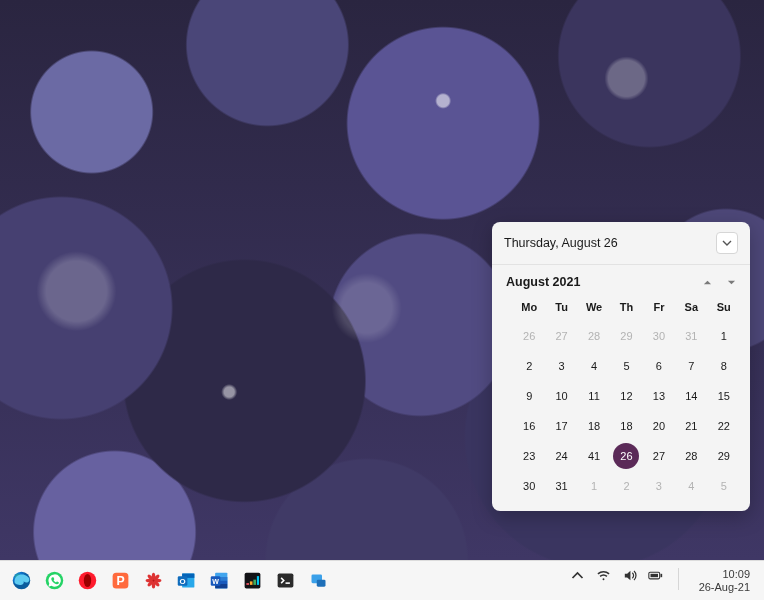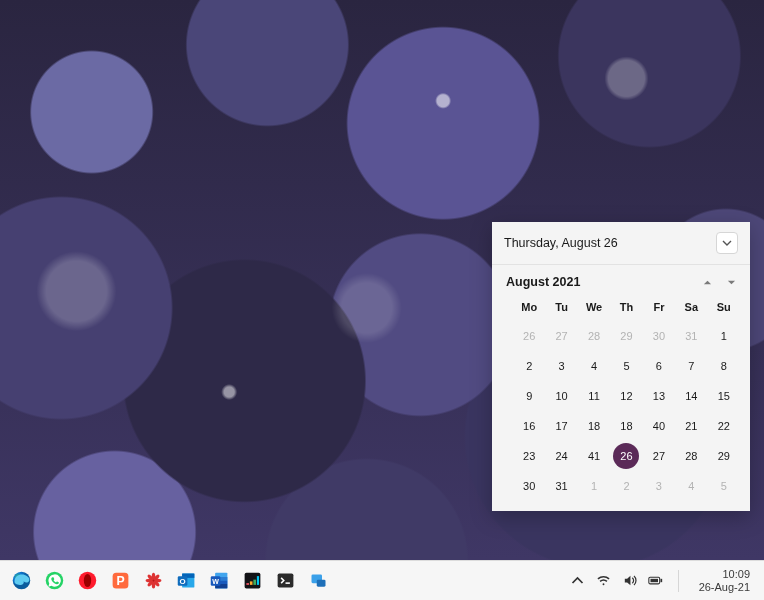--- a/index.html
+++ b/index.html
@@ -38,21 +38,21 @@
       radial-gradient(circle at 48% 55%, rgba(255,255,255,.15) 0 25px, transparent 35px);
     mix-blend-mode: screen;
   }
 
   
   .calendar {
     position: absolute;
     right: 14px; top: 222px;
     width: 258px;
     background: #f4f4f4;
-    border-radius: 0;
+    border-radius: 8px;
     box-shadow: 0 6px 20px rgba(0,0,0,.25);
     overflow: hidden;
     font-size: 12px;
     color: #1a1a1a;
   }
   .cal-header {
     display:flex; align-items:center; justify-content:space-between;
     padding: 10px 12px;
     border-bottom: 1px solid #e2e2e2;
   }
@@ -105,21 +105,21 @@
     padding: 0 6px;
   }
   .tb-left { display:flex; align-items:center; gap:3px; }
   .tb-icon {
     width:30px; height:30px; border-radius:4px;
     display:flex; align-items:center; justify-content:center;
     cursor:pointer;
   }
   .tb-icon svg { width:21px; height:21px; display:block; }
   .tb-spacer { flex:1; }
-  .tray { display:flex; align-items:center; gap:10px; color:#3a3a3a; }
+  .tray { display:flex; gap:10px; color:#3a3a3a; }
   .tray-icon { width:16px; height:16px; cursor:pointer; display:flex; align-items:center; justify-content:center;}
   .tray-icon svg { width:15px; height:15px; }
   .tray-sep { width:1px; height:22px; background:#d6d6d6; margin:0 6px 0 4px; }
   .clock { text-align:right; font-size:11px; line-height:13px; padding:0 8px 0 4px; cursor:pointer;}
 </style>
 </head>
 <body>
 
 <div class="wallpaper"></div>
 
@@ -173,21 +173,21 @@
       <div class="cell">10</div>
       <div class="cell">11</div>
       <div class="cell">12</div>
       <div class="cell">13</div>
       <div class="cell">14</div>
       <div class="cell">15</div>
       <div class="cell">16</div>
       <div class="cell">17</div>
       <div class="cell">18</div>
       <div class="cell">18</div>
-      <div class="cell">40</div>
+      <div class="cell">20</div>
       <div class="cell">21</div>
       <div class="cell">22</div>
       <div class="cell">23</div>
       <div class="cell">24</div>
       <div class="cell">41</div>
       <div class="cell today">26</div>
       <div class="cell">27</div>
       <div class="cell">28</div>
       <div class="cell">29</div>
       <div class="cell">30</div>

